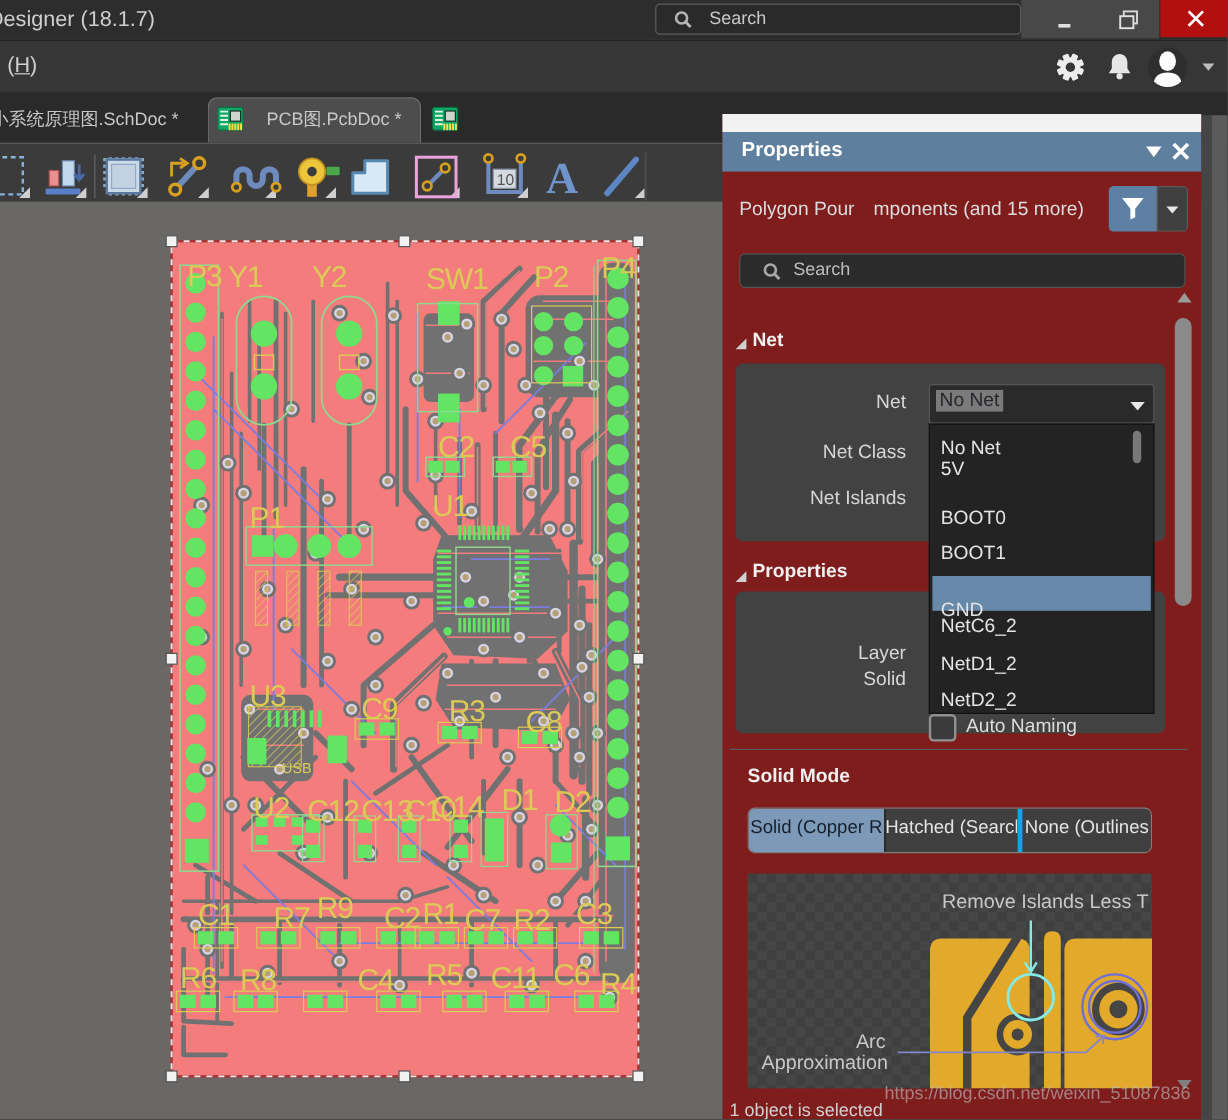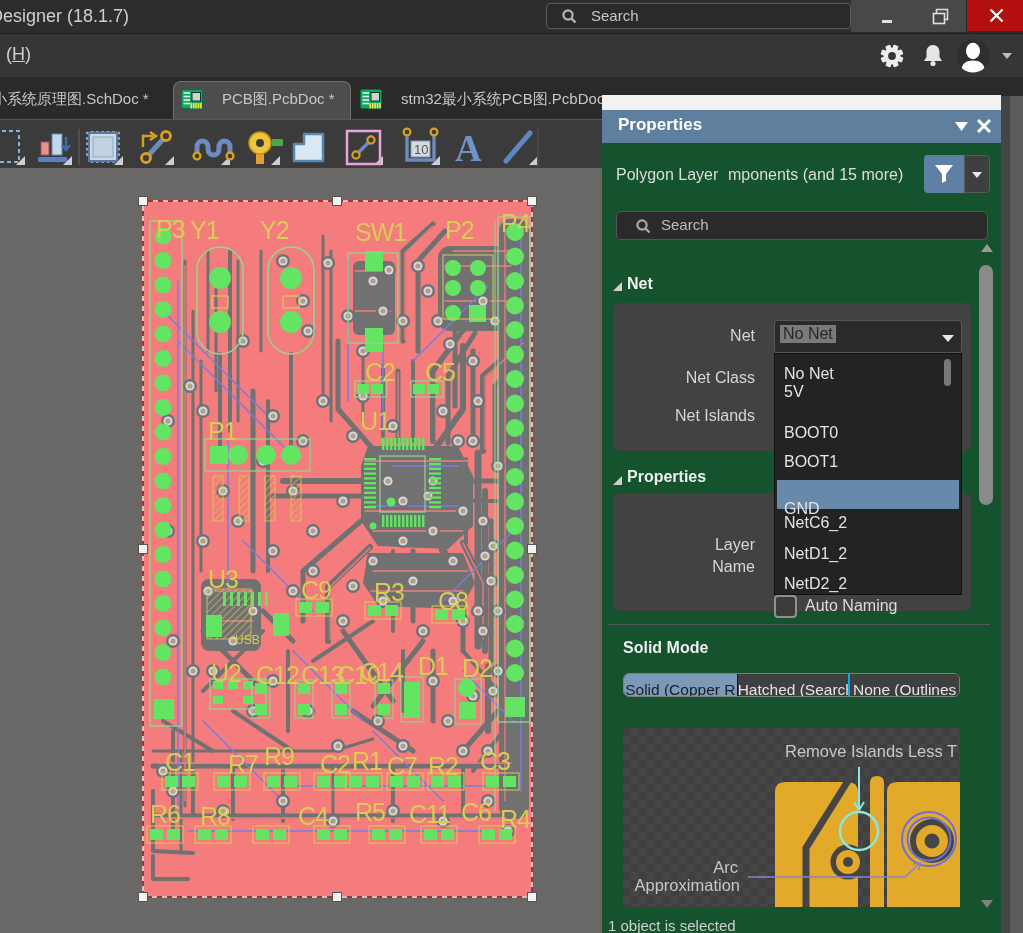--- a/index.html
+++ b/index.html
@@ -21,45 +21,45 @@
   .tabtxt{top:90px;color:#c8c8c8;font-size:15px;white-space:nowrap;}
   #tab2{left:173px;top:81px;width:178px;height:38px;background:#4d4d4d;
         border:1px solid #707070;border-bottom:none;border-radius:8px 8px 0 0;box-sizing:border-box;}
   #toolbar{left:0;top:119px;width:1023px;height:49px;background:#3b3b3b;border-top:1px solid #565656;box-sizing:border-box;}
   #canvas{left:0;top:168px;width:1023px;height:765px;background:#696866;}
   
   #rightstrip{left:1001px;top:96px;width:22px;height:837px;
               background:linear-gradient(to right,#454545 0 9px,#5b5b5b 9px 22px);}
   #rightstriptop{left:1001px;top:77px;width:22px;height:19px;background:#2a2a2a;}
   
-  #panel{left:602px;top:95px;width:399px;height:838px;background:#14532d;}
+  #panel{left:602px;top:95px;width:399px;height:838px;background:#7f1d1d;}
   #pwhite{left:0;top:0;width:399px;height:15px;background:#f2f2f2;}
   #phead{left:0;top:15px;width:399px;height:33px;background:#5f7f9e;}
   #phead .t{position:absolute;left:16px;top:5px;color:#fff;font-size:17px;font-weight:bold;}
   .ptxt{color:#dcdcdc;font-size:16px;}
   #filterbtn{left:322px;top:60px;width:40px;height:38px;background:#5d80a4;border-radius:4px 0 0 4px;}
   #filterarr{left:362px;top:60px;width:26px;height:38px;background:#3f3f3f;
              border:1px solid #5a5a5a;border-radius:0 4px 4px 0;box-sizing:border-box;}
   #psearch{left:14px;top:116px;width:372px;height:29px;background:#2b2b2b;
            border:1px solid #545454;border-radius:5px;box-sizing:border-box;}
   .sect{color:#f0f0f0;font-size:16px;font-weight:bold;}
   .tri{width:0;height:0;border-bottom:9px solid #d0d0d0;border-left:9px solid transparent;}
   .group{background:#424242;border-radius:6px;}
   .rlabel{color:#d6d6d6;font-size:16px;text-align:right;position:absolute;width:150px;}
   #netfield{left:172px;top:225px;width:188px;height:33px;background:#2a2a2a;
             border:1px solid #565656;border-radius:3px;box-sizing:border-box;}
   #netlist{left:172px;top:258px;width:188px;height:242px;background:#232323;border:1px solid #111;box-sizing:border-box;}
   .li{position:absolute;left:9px;color:#e4e4e4;font-size:16px;}
   #gndhl{position:absolute;left:2px;top:126px;width:182px;height:29px;background:#6789aa;}
   #checkbox{left:172px;top:500px;width:23px;height:23px;border:2px solid #909090;border-radius:4px;box-sizing:border-box;background:#3b3b3b;}
-  #fillbtns{left:21px;top:578px;width:337px;height:24px;border:1px solid #7d7d7d;border-radius:6px;box-sizing:border-box;overflow:hidden;display:flex;}
+  #fillbtns{left:21px;top:578px;width:337px;height:38px;border:1px solid #7d7d7d;border-radius:6px;box-sizing:border-box;overflow:hidden;display:flex;}
   #fillbtns div{height:100%;line-height:32px;font-size:15.5px;text-align:center;overflow:hidden;white-space:nowrap;}
   #fb1{width:113px;background:#7c99b8;color:#16202c;}
   #fb2{width:112px;background:#3f3f3f;color:#e4e4e4;border-left:1px solid #191919;box-sizing:border-box;}
-  #fb3{width:111px;background:#3f3f3f;color:#e4e4e4;border-left:2px solid #0ea5e9;box-sizing:border-box;}
+  #fb3{width:111px;background:#3f3f3f;color:#e4e4e4;border-left:4px solid #0ea5e9;box-sizing:border-box;}
   #preview{left:21px;top:633px;width:337px;height:179px;overflow:hidden;
     background-image:conic-gradient(#464646 25%,#3f3f3f 0 50%,#464646 0 75%,#3f3f3f 0);
     background-size:16px 16px;}
   #pscroll{left:377px;top:170px;width:14px;height:240px;background:#8a8a8a;border-radius:7px;}
   #watermark{left:737px;top:903px;color:rgba(190,190,190,0.62);font-size:15px;z-index:30;white-space:nowrap;}
   #status{left:608px;top:917px;color:#d0d0d0;font-size:15px;z-index:30;}
 </style>
 </head>
 <body>
 <div id="root">
@@ -813,21 +813,20 @@
       <line x1="2.5" y1="8.5" x2="9" y2="8.5" stroke="#dff5e8" stroke-width="1.6"></line>
       <line x1="2.5" y1="12" x2="9" y2="12" stroke="#dff5e8" stroke-width="1.6"></line>
       <line x1="2.5" y1="15.5" x2="9" y2="15.5" stroke="#dff5e8" stroke-width="1.6"></line>
       <rect x="11" y="4.5" width="8.5" height="8.5" fill="#cdd5cd" stroke="#16332a" stroke-width="1"></rect>
       <rect x="9.5" y="15" width="1.6" height="5.5" fill="#ffe14a"></rect>
       <rect x="11.9" y="15" width="1.6" height="5.5" fill="#ffe14a"></rect>
       <rect x="14.3" y="15" width="1.6" height="5.5" fill="#ffe14a"></rect>
       <rect x="16.7" y="15" width="1.6" height="5.5" fill="#ffe14a"></rect>
       <rect x="19.1" y="15" width="1.6" height="5.5" fill="#ffe14a"></rect>
     </svg>
-  <div class="abs tabtxt" style="left:401px;">stm32最小系统PCB图.PcbDoc</div>
 
   <div class="abs" id="toolbar"></div>
   <svg class="abs" style="left:0;top:119px" width="560" height="49" viewBox="0 0 560 49">
       <path d="M 16,46 L 25,46 L 25,37 Z" fill="#cfcfcf"></path>
       <path d="M 63,46 L 72,46 L 72,37 Z" fill="#cfcfcf"></path>
       <path d="M 114,46 L 123,46 L 123,37 Z" fill="#cfcfcf"></path>
       <path d="M 165,46 L 174,46 L 174,37 Z" fill="#cfcfcf"></path>
       <path d="M 221,46 L 230,46 L 230,37 Z" fill="#cfcfcf"></path>
       <path d="M 271,46 L 280,46 L 280,37 Z" fill="#cfcfcf"></path>
       <path d="M 374,46 L 383,46 L 383,37 Z" fill="#cfcfcf"></path>
@@ -884,21 +883,21 @@
     <div class="abs" id="pwhite"></div>
     <div class="abs" id="phead">
       <div class="t">Properties</div>
       <svg class="abs" style="left:352px;top:11px" width="15" height="11" viewBox="0 0 15 11">
         <path d="M1 1 L14 1 L7.5 10 Z" fill="#fff"></path>
       </svg>
       <svg class="abs" style="left:374px;top:8px" width="16" height="16" viewBox="0 0 16 16">
         <path d="M2 2 L14 14 M14 2 L2 14" stroke="#fff" stroke-width="3"></path>
       </svg>
     </div>
-    <div class="abs ptxt" style="left:14px;top:71px">Polygon Layer</div>
+    <div class="abs ptxt" style="left:14px;top:71px">Polygon Pour</div>
     <div class="abs ptxt" style="left:126px;top:71px">mponents (and 15 more)</div>
     <div class="abs" id="filterbtn">
       <svg class="abs" style="left:10px;top:9px" width="20" height="20" viewBox="0 0 20 20">
         <path d="M1 1 L19 1 L12 10 L12 17 L8 19 L8 10 Z" fill="#fff"></path>
       </svg>
     </div>
     <div class="abs" id="filterarr">
       <svg class="abs" style="left:6px;top:15px" width="12" height="8" viewBox="0 0 12 8">
         <path d="M1 1 L11 1 L6 7 Z" fill="#e8e8e8"></path>
       </svg>
@@ -929,21 +928,21 @@
       <div class="abs" style="left:5px;top:4px;background:#7a7a7a;color:#26262c;font-size:16px;padding:0 3px;">No Net</div>
       <svg class="abs" style="left:166px;top:13px" width="14" height="9" viewBox="0 0 14 9">
         <path d="M1 1 L13 1 L7 8 Z" fill="#e8e8e8"></path>
       </svg>
     </div>
 
     <div class="abs tri" style="left:11px;top:381px"></div>
     <div class="abs sect" style="left:25px;top:373px">Properties</div>
     <div class="abs group" style="left:11px;top:398px;width:358px;height:118px"></div>
     <div class="abs rlabel" style="left:3px;top:441px">Layer</div>
-    <div class="abs rlabel" style="left:3px;top:463px">Name</div>
+    <div class="abs rlabel" style="left:3px;top:463px">Solid</div>
     <div class="abs" id="checkbox"></div>
     <div class="abs ptxt" style="left:203px;top:502px">Auto Naming</div>
     <div class="abs" style="left:6px;top:529px;width:382px;height:1px;background:#585858"></div>
 
     <div class="abs" id="netlist">
       <div id="gndhl"></div>
       <div class="li" style="top:11px">No Net</div>
       <div class="li" style="top:29px">5V</div>
       <div class="li" style="top:70px">BOOT0</div>
       <div class="li" style="top:99px">BOOT1</div>
@@ -977,14 +976,15 @@
           <circle cx="236" cy="103" r="19" fill="none" stroke="#86e9e2" stroke-width="2.4"></circle>
           <path d="M 236,39 L 236,80 M 231,74 L 236,82 L 241,74" fill="none" stroke="#86e9e2" stroke-width="2"></path>
           <path d="M 125,149 L 282,149 L 295,137 M 290,136 L 297,135 L 296,142" fill="none" stroke="#8585c8" stroke-width="1.6"></path>
           <text x="162" y="29" font-size="16.5" fill="#c8c8c8" font-family="Liberation Sans">Remove Islands Less T</text>
           <text x="115" y="145" font-size="16.5" fill="#c8c8c8" font-family="Liberation Sans" text-anchor="end">Arc</text>
           <text x="117" y="163" font-size="16.5" fill="#c8c8c8" font-family="Liberation Sans" text-anchor="end">Approximation</text>
         </svg>
     </div>
   </div>
 
+  <div class="abs" id="watermark">https://blog.csdn.net/weixin_51087836</div>
   <div class="abs" id="status">1 object is selected</div>
 </div>
 
 </body></html>

